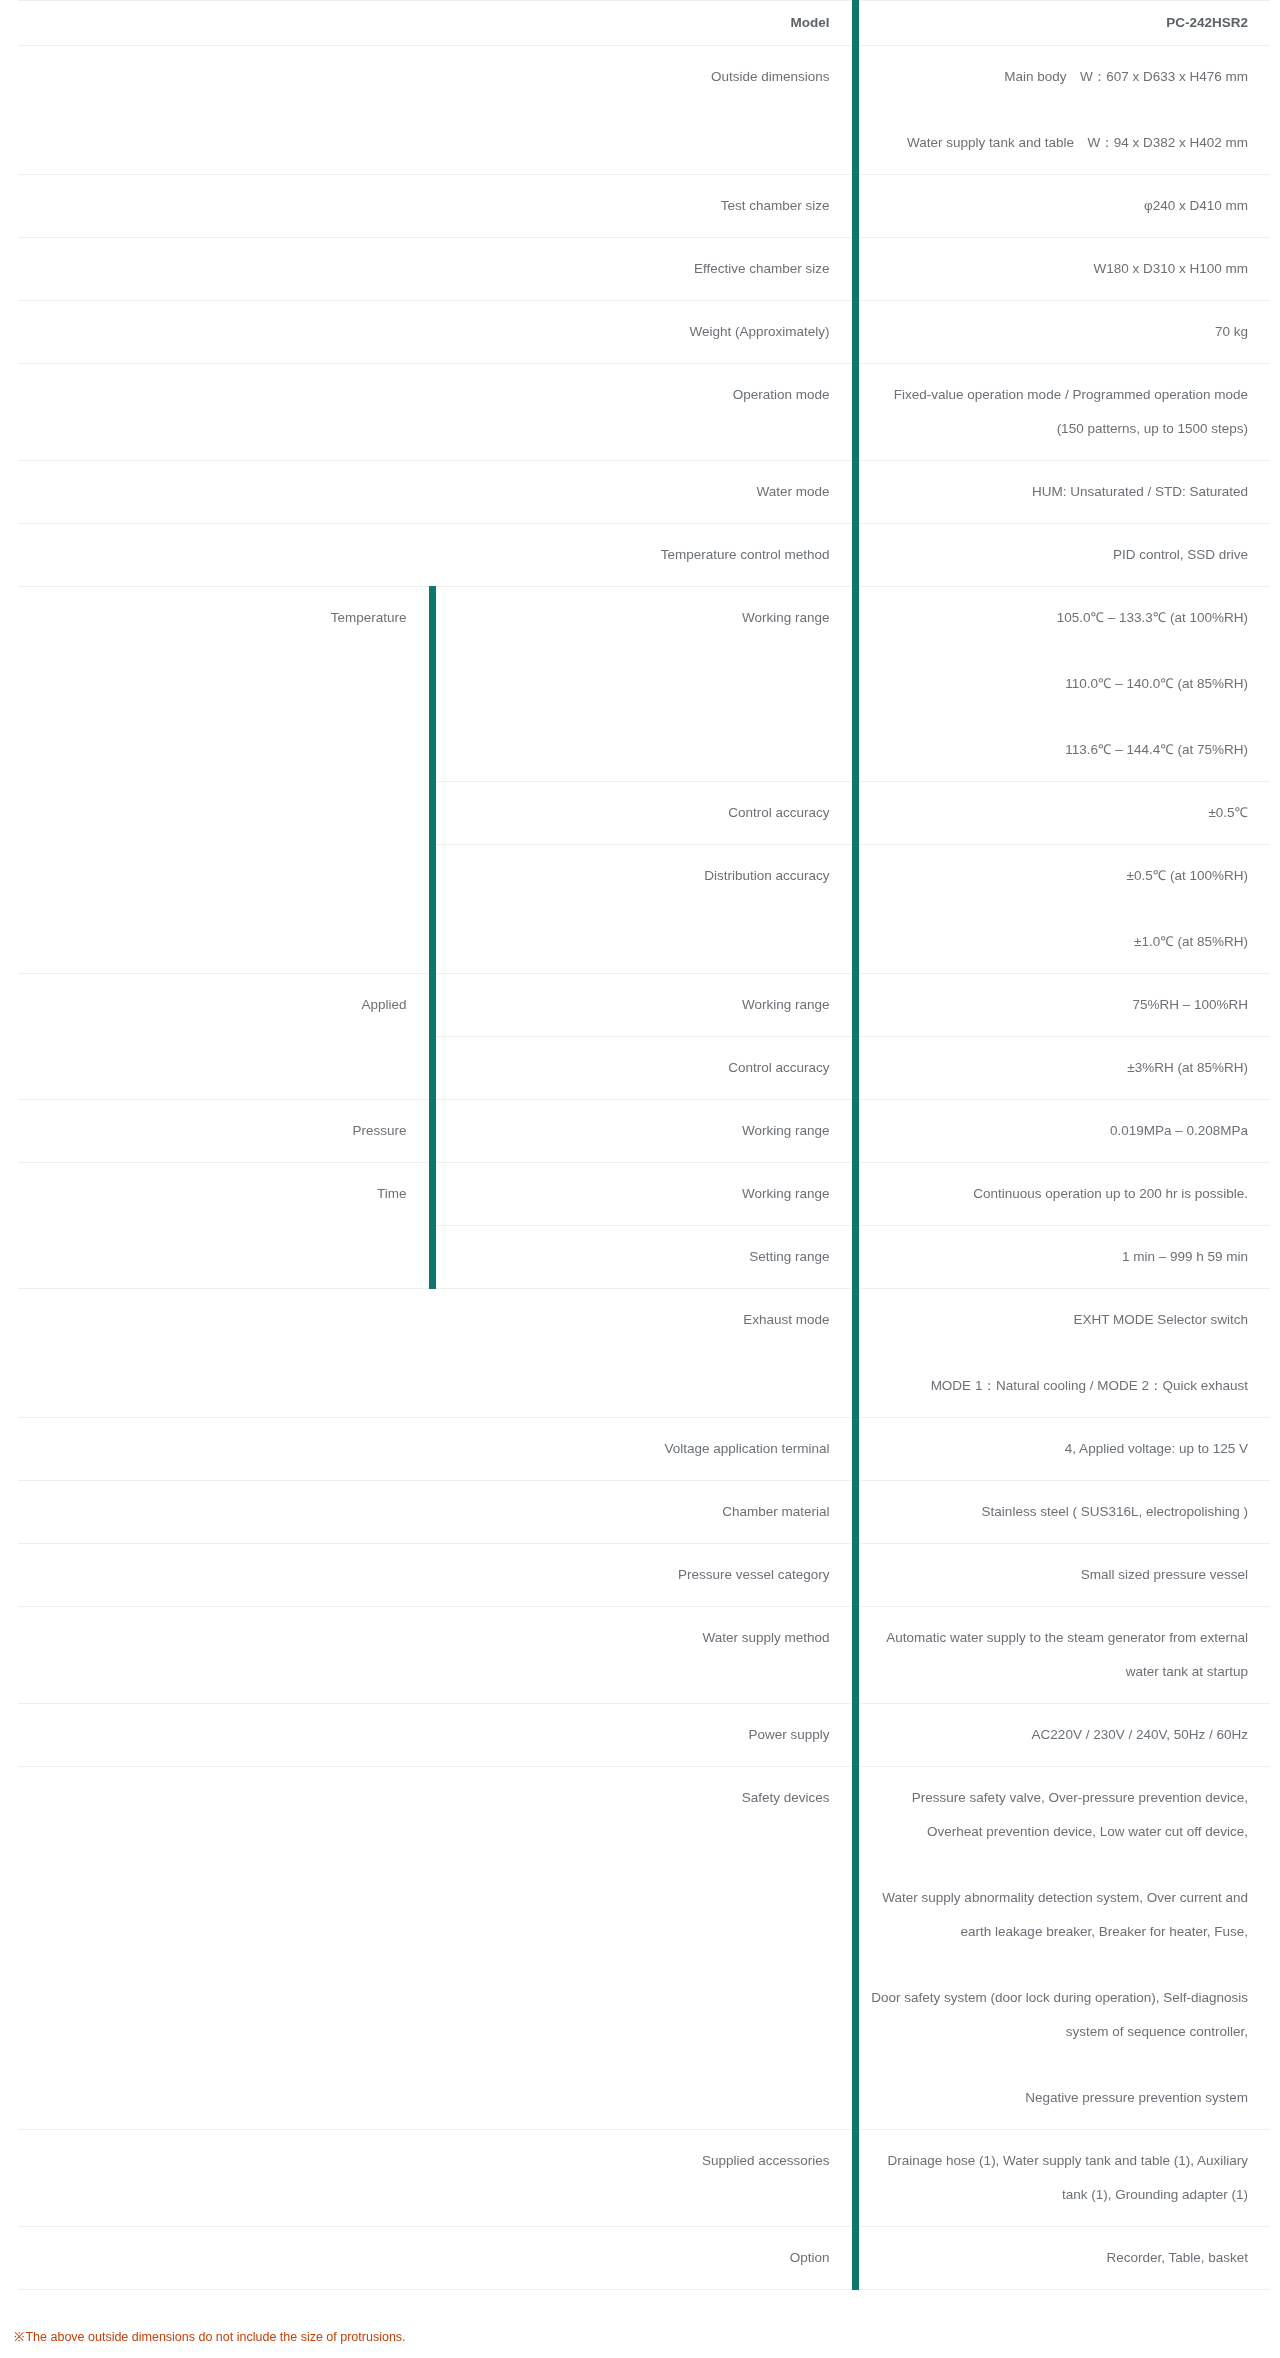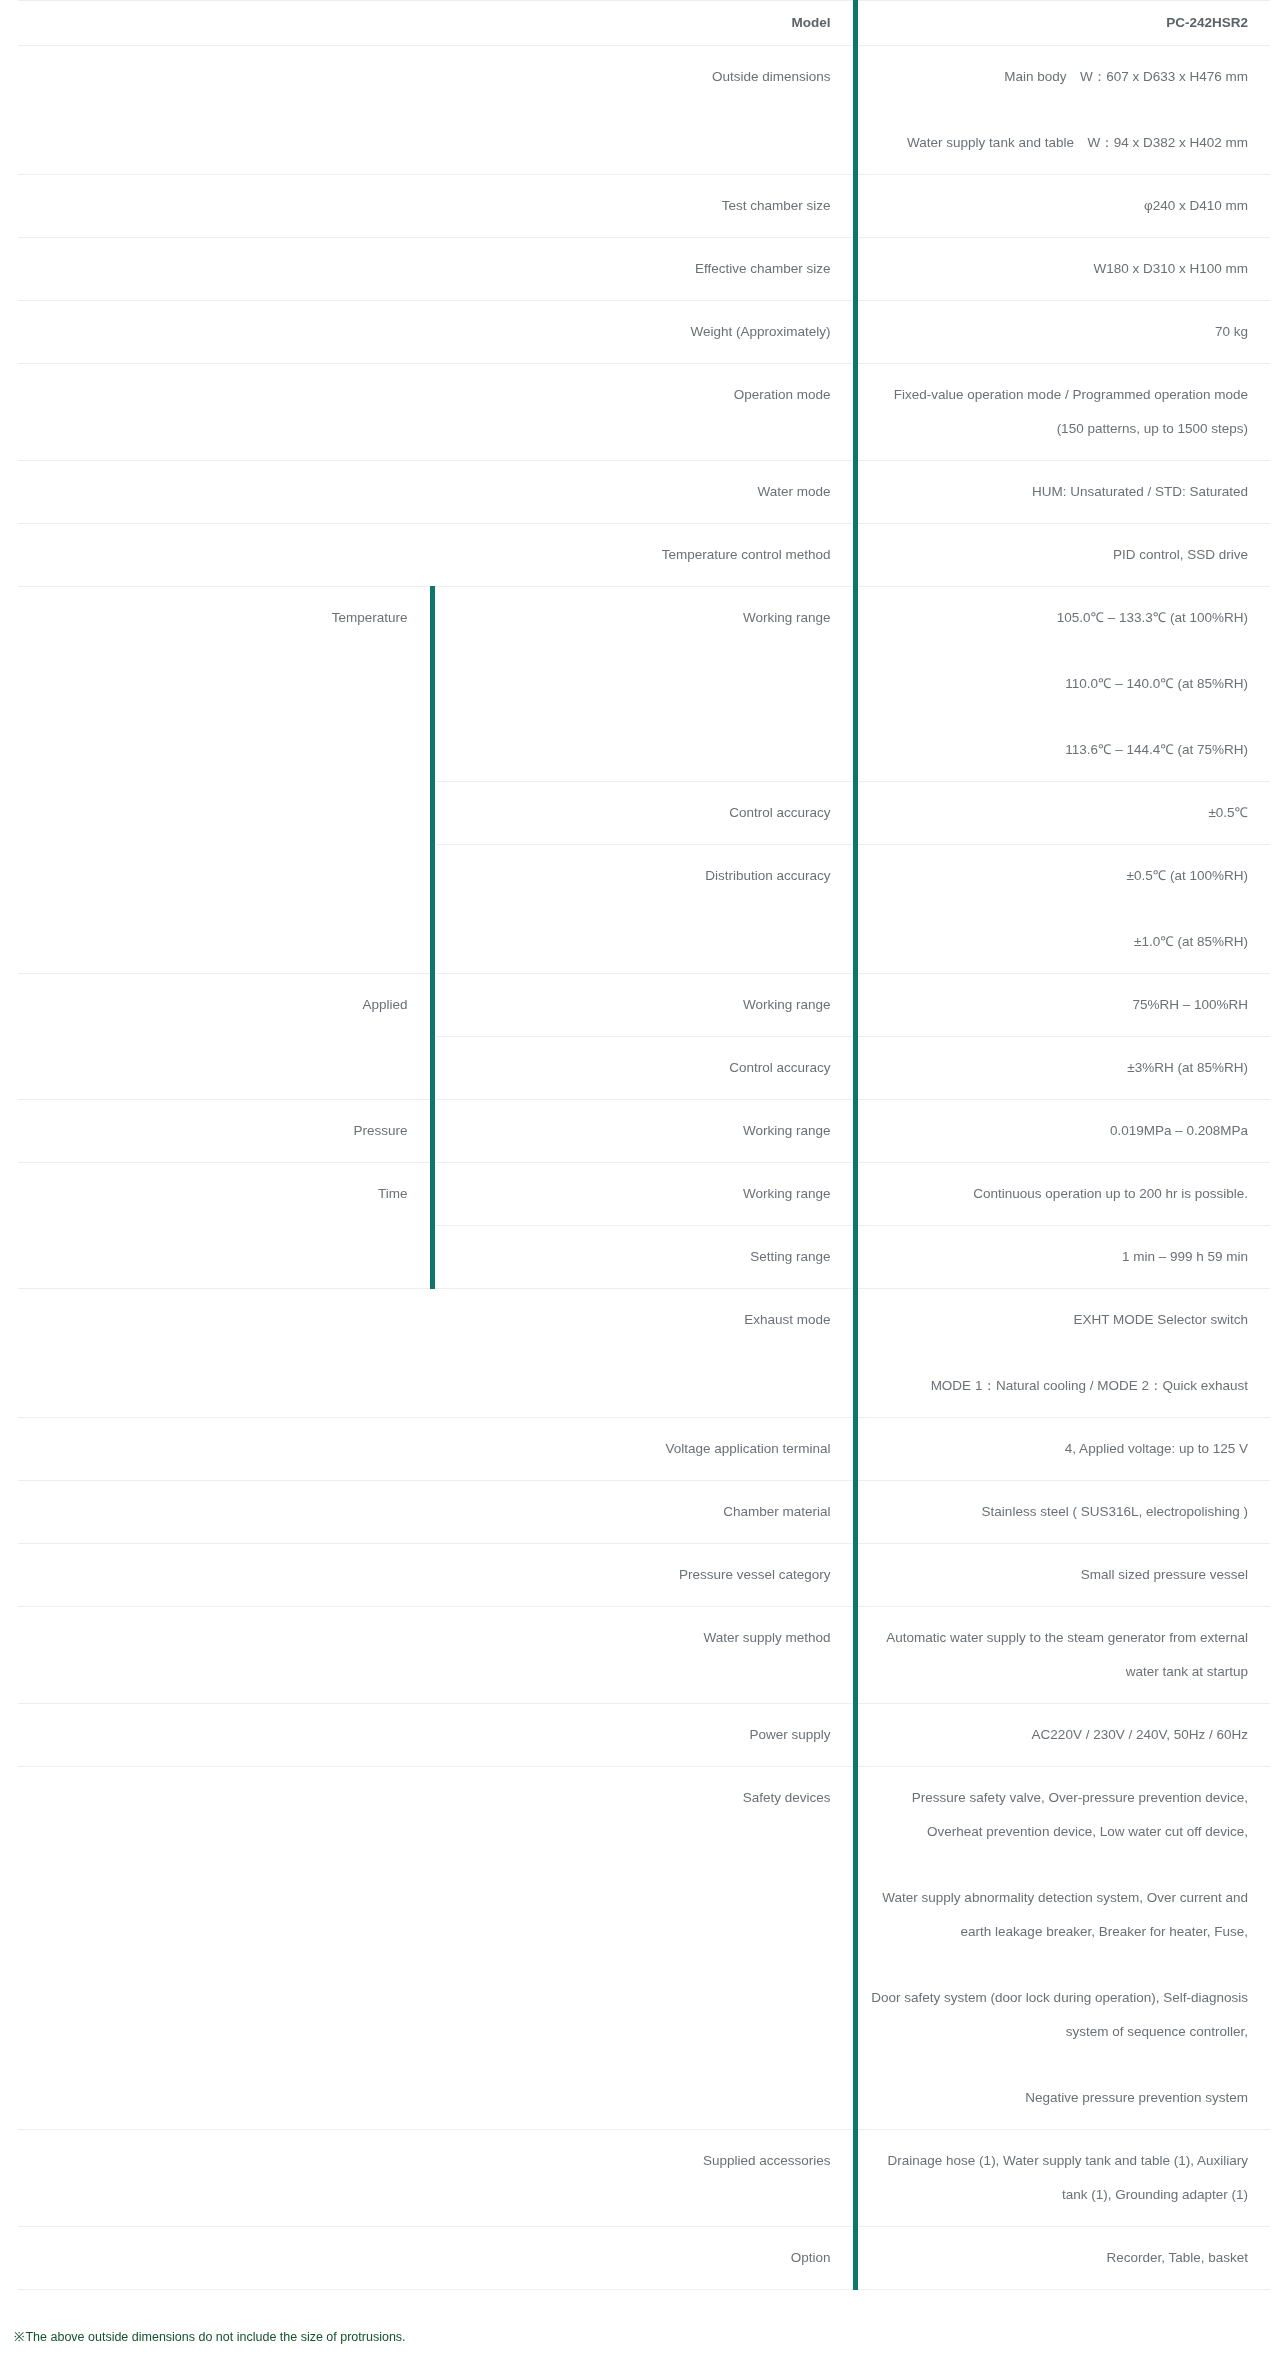--- a/index.html
+++ b/index.html
@@ -40,21 +40,21 @@
     vertical-align: top;
     padding: 14px 22px 14px 12px;
     font-size: 13.5px;
     line-height: 34px;
     font-weight: normal;
     text-align: right;
   }
   
   .spec-table .col-sub,
   .spec-table .col-value {
-    border-left: 5px solid #0f766e;
+    border-left: 7px solid #0f766e;
   }
   .spec-table .span2 {
     
   }
 
   .spec-table thead th {
     font-weight: bold;
     color: #5c6368;
     font-size: 13.5px;
     padding-top: 12px;
@@ -72,21 +72,21 @@
   }
 
   
   .footnotes {
     margin: 34px 0 0 14px;
     padding: 0;
   }
   .footnotes .note {
     font-size: 12.5px;
     line-height: 26px;
-    color: #14532d;
+    color: #c2410c;
     margin: 0 0 8px 0;
     white-space: nowrap;
   }
   .footnotes .note .mark { margin-right: 1px; }
 </style>
 </head>
 <body>
 
 <div class="page">
 

